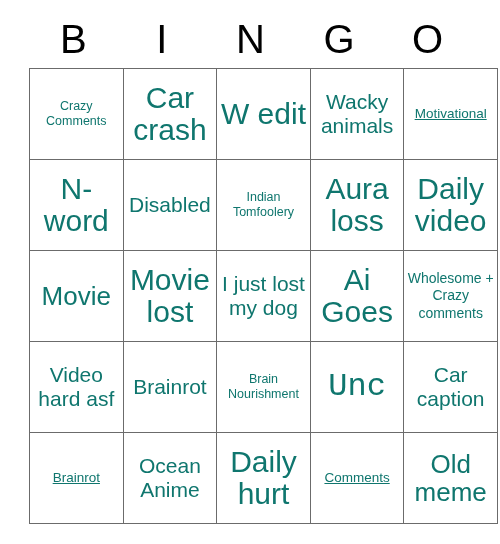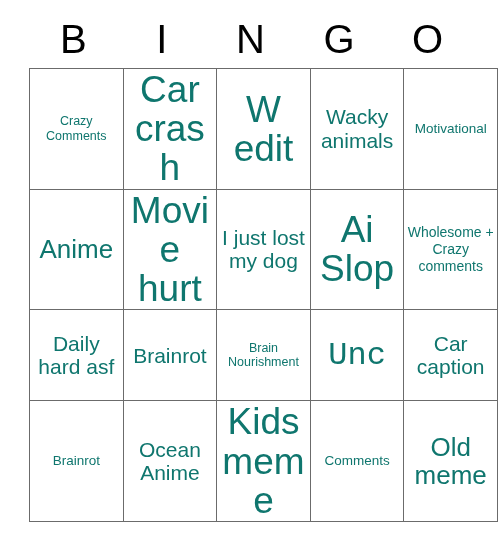--- a/index.html
+++ b/index.html
@@ -56,24 +56,24 @@
     color: #0f766e;
   }
   .cell-text {
     display: block;
     line-height: 1.08;
     word-wrap: break-word;
   }
   
   .fs-xs  { font-size: 14px;  line-height: 1.22; }
   .fs-sm  { font-size: 12.5px; line-height: 1.18; }
-  .fs-md  { font-size: 13.5px; line-height: 1.15; }
+  .fs-md  { font-size: 13.5px; line-height: 1.15; text-decoration: underline; }
   .fs-lg  { font-size: 21px;  line-height: 1.12; }
   .fs-xl  { font-size: 26px;  line-height: 1.08; }
-  .fs-2xl { font-size: 37px;  line-height: 1.06; }
+  .fs-2xl { font-size: 30px;  line-height: 1.06; }
   .fs-3xl { font-size: 32px;  line-height: 1.05; font-family: Liberation Mono, monospace; }
 </style>
 </head>
 <body>
 
 <div id="bingo-card">
 
   <div id="bingo-header">
       <div class="header-letter">B</div>
       <div class="header-letter">I</div>
@@ -96,38 +96,55 @@
           </td>
           <td>
             <span class="cell-text fs-lg">Wacky animals</span>
           </td>
           <td>
             <span class="cell-text fs-md">Motivational</span>
           </td>
         </tr>
         <tr>
           <td>
-            <span class="cell-text fs-xl">Anime</span>
+            <span class="cell-text fs-2xl">N-word</span>
           </td>
           <td>
-            <span class="cell-text fs-2xl">Movie hurt</span>
+            <span class="cell-text fs-lg">Disabled</span>
+          </td>
+          <td>
+            <span class="cell-text fs-sm">Indian Tomfoolery</span>
+          </td>
+          <td>
+            <span class="cell-text fs-2xl">Aura loss</span>
+          </td>
+          <td>
+            <span class="cell-text fs-2xl">Daily video</span>
+          </td>
+        </tr>
+        <tr>
+          <td>
+            <span class="cell-text fs-xl">Movie</span>
+          </td>
+          <td>
+            <span class="cell-text fs-2xl">Movie lost</span>
           </td>
           <td>
             <span class="cell-text fs-lg">I just lost my dog</span>
           </td>
           <td>
-            <span class="cell-text fs-2xl">Ai Slop</span>
+            <span class="cell-text fs-2xl">Ai Goes</span>
           </td>
           <td>
             <span class="cell-text fs-xs">Wholesome + Crazy comments</span>
           </td>
         </tr>
         <tr>
           <td>
-            <span class="cell-text fs-lg">Daily hard asf</span>
+            <span class="cell-text fs-lg">Video hard asf</span>
           </td>
           <td>
             <span class="cell-text fs-lg">Brainrot</span>
           </td>
           <td>
             <span class="cell-text fs-sm">Brain Nourishment</span>
           </td>
           <td>
             <span class="cell-text fs-3xl">Unc</span>
           </td>
@@ -136,21 +153,21 @@
           </td>
         </tr>
         <tr>
           <td>
             <span class="cell-text fs-md">Brainrot</span>
           </td>
           <td>
             <span class="cell-text fs-lg">Ocean Anime</span>
           </td>
           <td>
-            <span class="cell-text fs-2xl">Kids meme</span>
+            <span class="cell-text fs-2xl">Daily hurt</span>
           </td>
           <td>
             <span class="cell-text fs-md">Comments</span>
           </td>
           <td>
             <span class="cell-text fs-xl">Old meme</span>
           </td>
         </tr>
       </tbody>
   </table>

